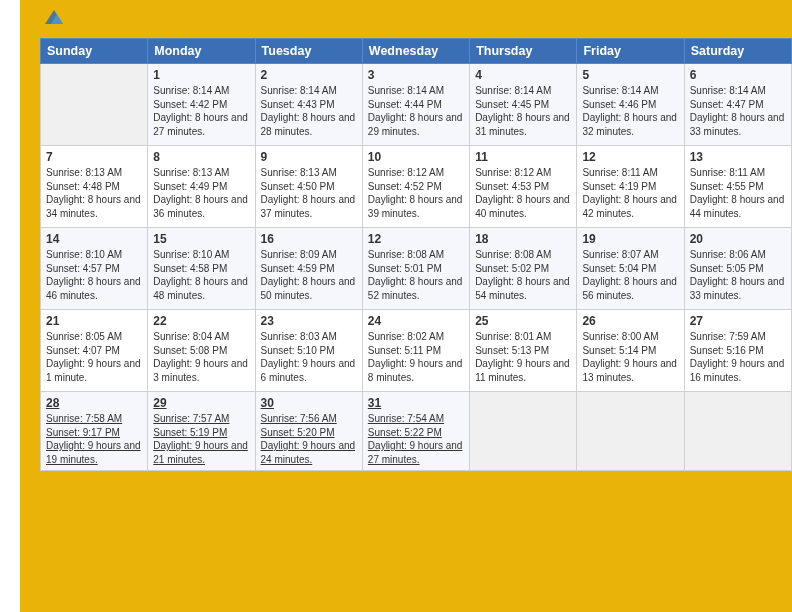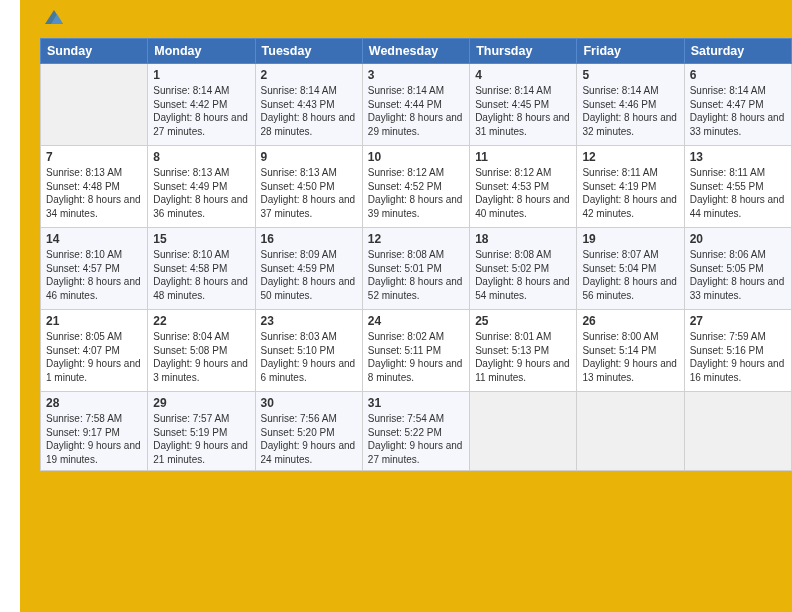--- a/index.html
+++ b/index.html
@@ -79,20 +79,21 @@
     .calendar-table tbody tr td {
       vertical-align: top;
       padding: 4px 5px;
       font-size: 10px;
       color: #333;
       border: 1px solid #d0d0d0;
       height: 82px;
     }
     .calendar-table tbody tr:last-child td {
       height: 72px;
+      text-decoration: underline;
     }
     .day-number {
       font-size: 12px;
       font-weight: bold;
       color: #333;
       display: block;
       margin-bottom: 2px;
     }
     .day-info {
       font-size: 10px;

